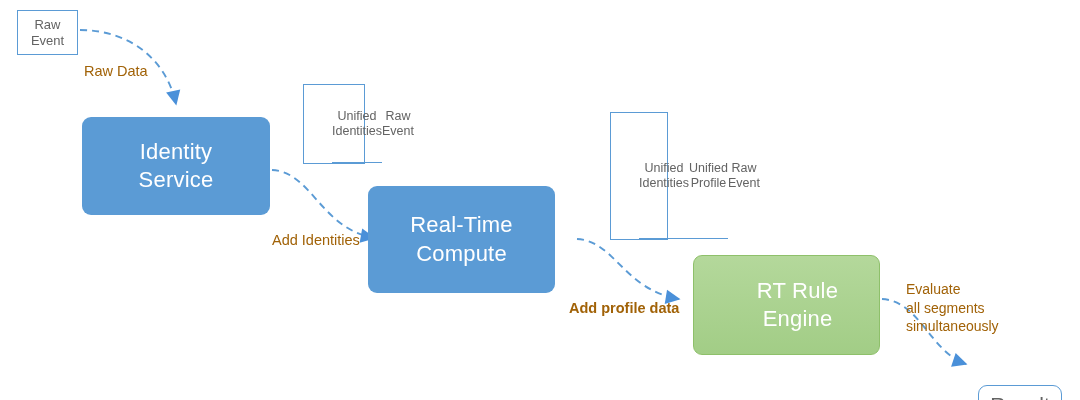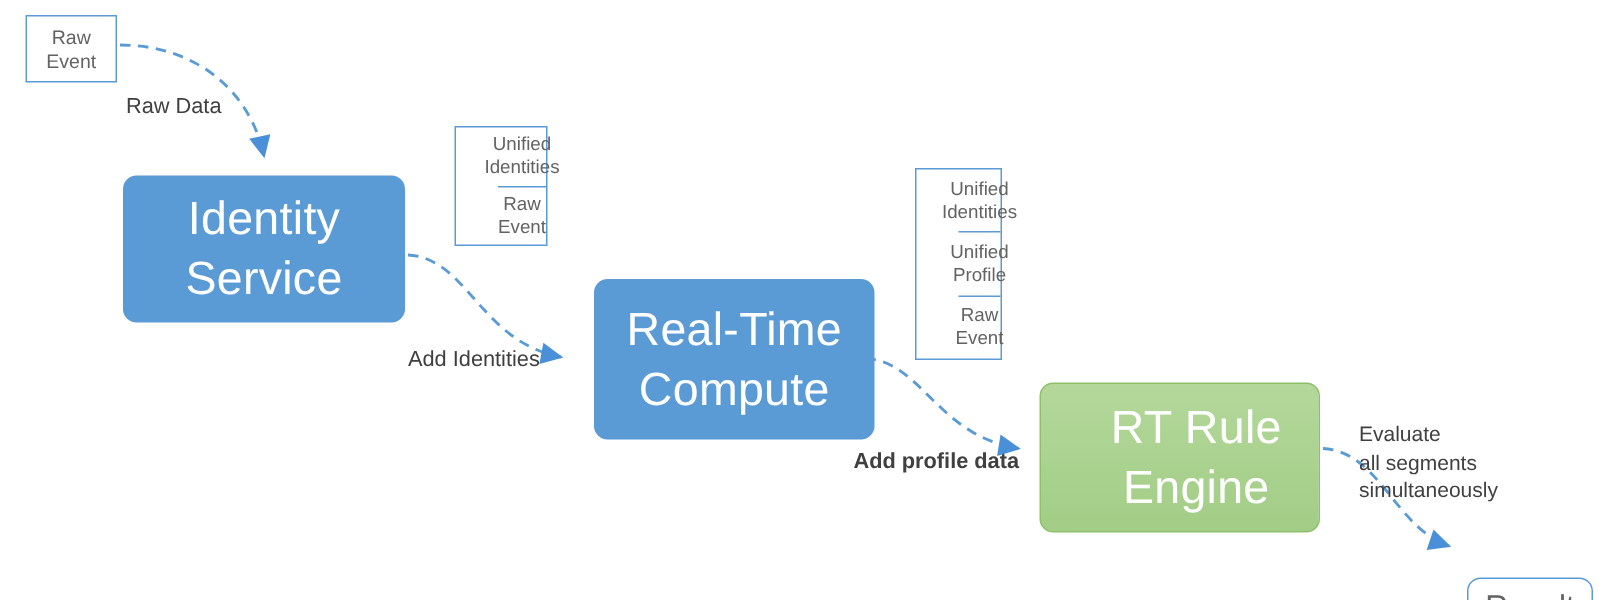--- a/index.html
+++ b/index.html
@@ -31,21 +31,21 @@
 
   
   .proc-box {
     position: absolute;
     border-radius: 9px;
     display: flex;
     align-items: center;
     justify-content: center;
     text-align: center;
     color: #ffffff;
-    font-size: 31px;
+    font-size: 22px;
     line-height: 1.28;
     letter-spacing: 0.2px;
     font-weight: 400;
     box-sizing: border-box;
     white-space: pre-line;
   }
   .proc-blue {
     background: #5b9bd5;
   }
   .proc-green {
@@ -76,21 +76,21 @@
     color: #636363;
   }
 
   
   .stack {
     position: absolute;
     box-sizing: border-box;
     background: #ffffff;
     border: 1.3px solid #5b9bd5;
     display: flex;
-    flex-direction: column;
+    flex-direction: row;
     padding-left: 28px;
   }
   .stack .cell {
     flex: 1 1 0;
     display: flex;
     align-items: center;
     justify-content: center;
     text-align: center;
     color: #636363;
     font-size: 12.5px;
@@ -99,21 +99,21 @@
     border-bottom: 1.1px solid #5b9bd5;
     box-sizing: border-box;
   }
   .stack .cell:last-child {
     border-bottom: none;
   }
 
   
   .edge-label {
     position: absolute;
-    color: #404040;
+    color: #a16207;
     font-size: 14.5px;
     line-height: 1.3;
     white-space: pre-line;
   }
   .edge-label.multiline {
     font-size: 14px;
     line-height: 1.33;
     margin-top: 28px;
   }
 </style>
@@ -137,21 +137,21 @@
 
     <path d="M882,299 C920,301 930,352 966,364" fill="none" stroke="#5b9bd5" stroke-width="1.9" stroke-dasharray="7,5" marker-end="url(#arrow-blue)"></path>
   </svg>
 
   <div class="plain-box" style="left:17px; top:10px; width:61px; height:45px;">Raw
 Event</div>
 
   <div class="proc-box proc-blue" style="left:82px; top:117px; width:188px; height:98px;">Identity
 Service</div>
 
-  <div class="proc-box proc-blue" style="left:396px; top:186px; width:187px; height:107px;">Real-Time
+  <div class="proc-box proc-blue" style="left:368px; top:186px; width:187px; height:107px;">Real-Time
 Compute</div>
 
   <div class="proc-box proc-green" style="left:693px; top:255px; width:187px; height:100px;">RT Rule
 Engine</div>
 
   <div class="plain-box rounded" style="left:978px; top:345px; width:84px; height:40px;margin-top:40px;">Result</div>
 
   <div class="stack" style="left:303px; top:84px; width:62px; height:80px;">
     <div class="cell">Unified
 Identities</div>

